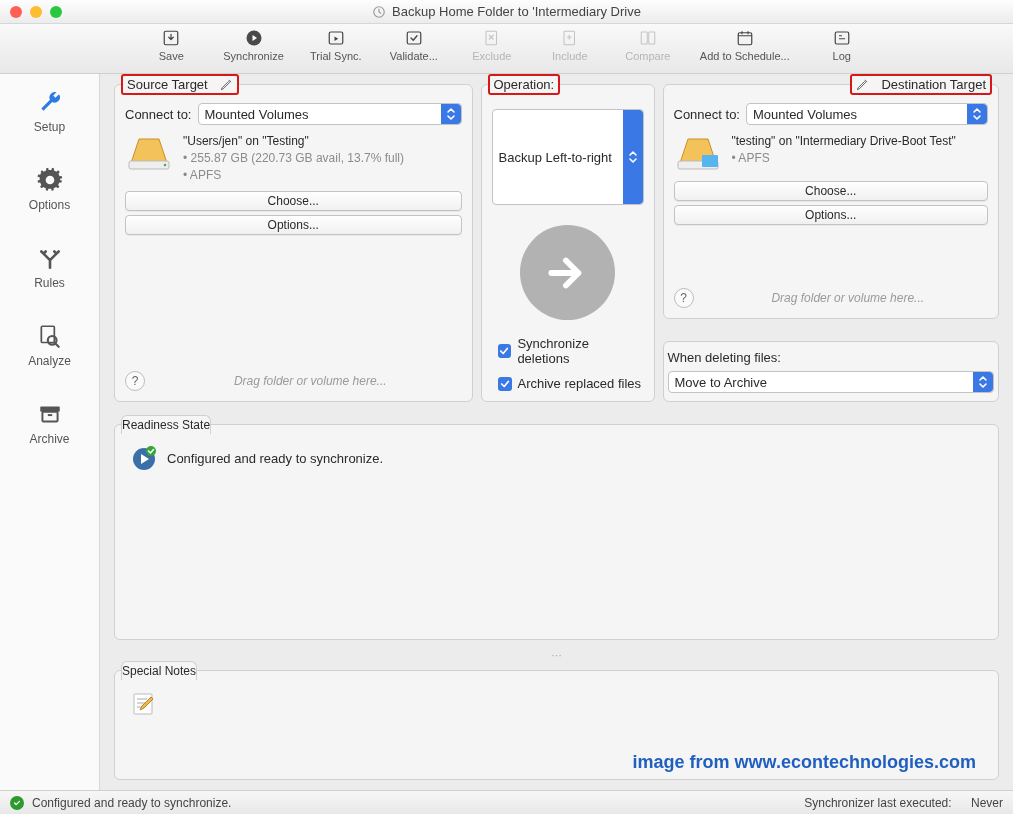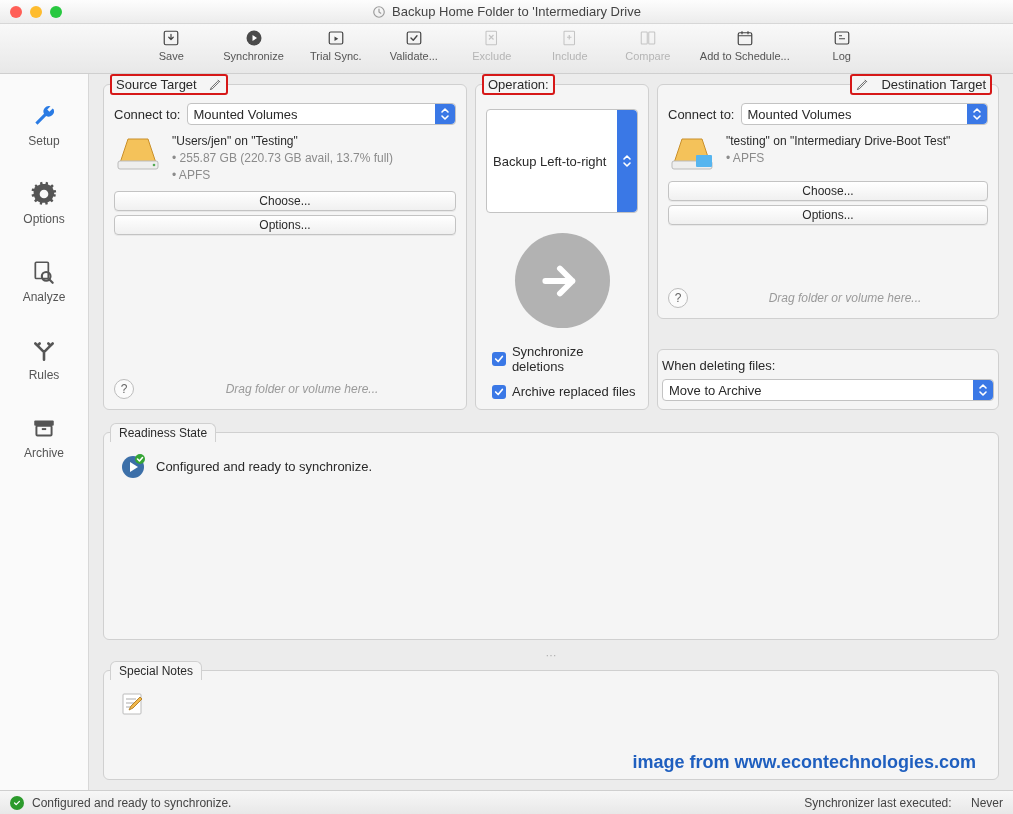--- a/index.html
+++ b/index.html
@@ -20,21 +20,21 @@
 .tl.r{background:#ff5f57}
 .tl.y{background:#febc2e}
 .tl.g{background:#28c840}
 .title-center{position:absolute;left:0;right:0;display:flex;justify-content:center;align-items:center;gap:6px;font-size:13px;color:#444}
 .toolbar{height:50px;background:linear-gradient(#f9f9f9,#e8e8e8);border-bottom:1px solid #cfcfcf;display:flex;align-items:flex-start;justify-content:center;gap:26px;padding-top:4px}
 .tb-item{display:flex;flex-direction:column;align-items:center;gap:2px;font-size:11px;color:#555;min-width:52px}
 .tb-item.disabled{color:#b5b5b5}
 .tb-item.disabled .tb-icon{color:#c4c4c4}
 .tb-icon{width:24px;height:20px;color:#444;display:flex;align-items:center;justify-content:center}
 .main{position:absolute;top:74px;left:0;right:0;bottom:24px;display:flex}
-.sidebar{width:89px;background:#fafafa;border-right:1px solid #d7d7d7;display:flex;flex-direction:column;align-items:center;padding-top:22px;gap:20px}
+.sidebar{width:100px;background:#fafafa;border-right:1px solid #d7d7d7;display:flex;flex-direction:column;align-items:center;padding-top:8px;gap:20px}
 .sb-item{display:flex;flex-direction:column;align-items:center;gap:4px;font-size:12px;color:#555;width:100%;padding:6px 0}
 .sb-icon{width:28px;height:28px;color:#555;display:flex;align-items:center;justify-content:center}
 .sb-item.active .sb-icon{color:#2a7be4}
 .content{flex:1;padding:10px 14px;overflow:hidden;display:flex;flex-direction:column;gap:10px}
 .row1{display:flex;gap:8px}
 .panel{background:#f5f5f5;border:1px solid var(--border);border-radius:6px;padding:10px;position:relative}
 .target-panel{flex:1;min-height:235px;display:flex;flex-direction:column}
 .op-panel{width:174px;min-height:235px;display:flex;flex-direction:column;align-items:center;gap:10px}
 .hdr{position:absolute;top:-11px;background:#f5f5f5;padding:0 4px;font-size:13px;display:flex;align-items:center;gap:12px}
 .hdr.left{left:6px}
@@ -49,23 +49,23 @@
 .vol-info{font-size:12px;line-height:1.4}
 .vol-info .muted{color:var(--muted);font-size:12px}
 .btn{display:inline-block;background:linear-gradient(#fff,#f0f0f0);border:1px solid #c3c3c3;border-radius:4px;font-size:12px;padding:2px 10px;min-width:60px;text-align:center;box-shadow:0 1px 0 rgba(0,0,0,.05)}
 .btn-col{display:flex;flex-direction:column;gap:4px;margin-top:8px}
 .help{width:20px;height:20px;border:1px solid #bcbcbc;border-radius:50%;display:flex;align-items:center;justify-content:center;font-size:12px;color:#666;background:#fbfbfb}
 .drop-footer{display:flex;align-items:center;gap:14px;margin-top:auto}
 .drop-text{flex:1;text-align:center;font-style:italic;color:#9a9a9a;font-size:12px}
 .big-arrow{width:95px;height:95px;border-radius:50%;background:#b2b2b2;display:flex;align-items:center;justify-content:center;margin:10px 0 6px}
 .chk-row{display:flex;align-items:center;gap:6px;font-size:13px;align-self:flex-start;margin-left:6px}
 .chk{width:14px;height:14px;background:var(--select-blue);border-radius:3px;display:flex;align-items:center;justify-content:center}
-.delete-row{margin-top:24px;background:#f5f5f5;border:1px solid var(--border);border-radius:6px;padding:8px 4px}
+.delete-row{margin-top:16px;background:#f5f5f5;border:1px solid var(--border);border-radius:6px;padding:8px 4px}
 .ready-panel{flex:1;min-height:200px}
-.ready-panel .tab,.notes-panel .tab{position:absolute;top:-10px;left:6px;background:#f5f5f5;border:1px solid var(--border);border-bottom:none;border-radius:6px 6px 0 0;padding:2px 8px;font-size:12px}
+.ready-panel .tab,.notes-panel .tab{position:absolute;top:-10px;left:6px;background:#f5f5f5;border:1px solid var(--border);border-bottom:none;border-radius:6px 6px 0 0;padding:2px 0;font-size:12px}
 .ready-content{display:flex;align-items:center;gap:10px;padding:10px 6px 0}
 .ready-icon{width:26px;height:26px}
 .grip{width:100%;display:flex;justify-content:center;color:#b0b0b0;font-size:11px;height:10px;align-items:center}
 .notes-panel{min-height:110px;position:relative}
 .notes-content{display:flex;align-items:flex-start;gap:10px;padding:10px 6px 0}
 .notes-icon{width:26px;height:26px}
 .watermark{position:absolute;right:22px;bottom:6px;color:#1f5fbf;font-weight:700;font-size:18px}
 .statusbar{position:absolute;bottom:0;left:0;right:0;height:24px;background:linear-gradient(#f7f7f7,#e8e8e8);border-top:1px solid #cfcfcf;display:flex;align-items:center;padding:0 10px;font-size:12px;color:#444;gap:8px}
 .statusbar .spacer{flex:1}
 .status-dot{width:14px;height:14px;border-radius:50%;background:#2c9a2c;display:flex;align-items:center;justify-content:center}
@@ -189,34 +189,34 @@
       <span class="sb-icon">
           <svg width="26" height="26" viewBox="0 0 24 24">
             <path d="M12 8a4 4 0 100 8 4 4 0 000-8zm9 4l2 .5-.5 2-2-.2a9 9 0 01-1 2.3l1.2 1.6-1.5 1.5-1.6-1.2a9 9 0 01-2.3 1l.2 2-2 .5-.5-2a9 9 0 01-2.5 0l-.5 2-2-.5.2-2a9 9 0 01-2.3-1l-1.6 1.2-1.5-1.5 1.2-1.6a9 9 0 01-1-2.3l-2 .2-.5-2 2-.5a9 9 0 010-2.5l-2-.5.5-2 2 .2a9 9 0 011-2.3L3.1 4.6l1.5-1.5 1.6 1.2a9 9 0 012.3-1l-.2-2 2-.5.5 2a9 9 0 012.5 0l.5-2 2 .5-.2 2a9 9 0 012.3 1l1.6-1.2 1.5 1.5-1.2 1.6a9 9 0 011 2.3l2-.2.5 2-2 .5a9 9 0 010 2.5z" fill="#555"></path>
           </svg>
         </span>
       <span>Options</span>
     </div>
     <div class="sb-item">
       <span class="sb-icon">
           <svg width="26" height="26" viewBox="0 0 24 24">
+            <path d="M12 21v-7m0 0l-6-6m6 6l6-6M4 6l2 2 2-2M16 6l2 2 2-2" stroke="#555" stroke-width="2.4" fill="none" stroke-linecap="round" stroke-linejoin="round"></path>
+          </svg>
+        </span>
+      <span>Rules</span>
+    </div>
+    <div class="sb-item">
+      <span class="sb-icon">
+          <svg width="26" height="26" viewBox="0 0 24 24">
             <rect x="4" y="3" width="12" height="15" rx="1" fill="none" stroke="#555" stroke-width="1.6"></rect>
             <circle cx="14" cy="16" r="4" fill="none" stroke="#555" stroke-width="2"></circle>
             <path d="M17 19l3 3" stroke="#555" stroke-width="2" stroke-linecap="round"></path>
           </svg>
         </span>
       <span>Analyze</span>
-    </div>
-    <div class="sb-item">
-      <span class="sb-icon">
-          <svg width="26" height="26" viewBox="0 0 24 24">
-            <path d="M12 21v-7m0 0l-6-6m6 6l6-6M4 6l2 2 2-2M16 6l2 2 2-2" stroke="#555" stroke-width="2.4" fill="none" stroke-linecap="round" stroke-linejoin="round"></path>
-          </svg>
-        </span>
-      <span>Rules</span>
     </div>
     <div class="sb-item">
       <span class="sb-icon">
           <svg width="26" height="26" viewBox="0 0 24 24">
             <rect x="3" y="5" width="18" height="5" rx="1" fill="#555"></rect>
             <rect x="5" y="10" width="14" height="9" rx="1" fill="none" stroke="#555" stroke-width="1.8"></rect>
             <path d="M10 13h4" stroke="#555" stroke-width="1.8"></path>
           </svg>
         </span>
       <span>Archive</span>

